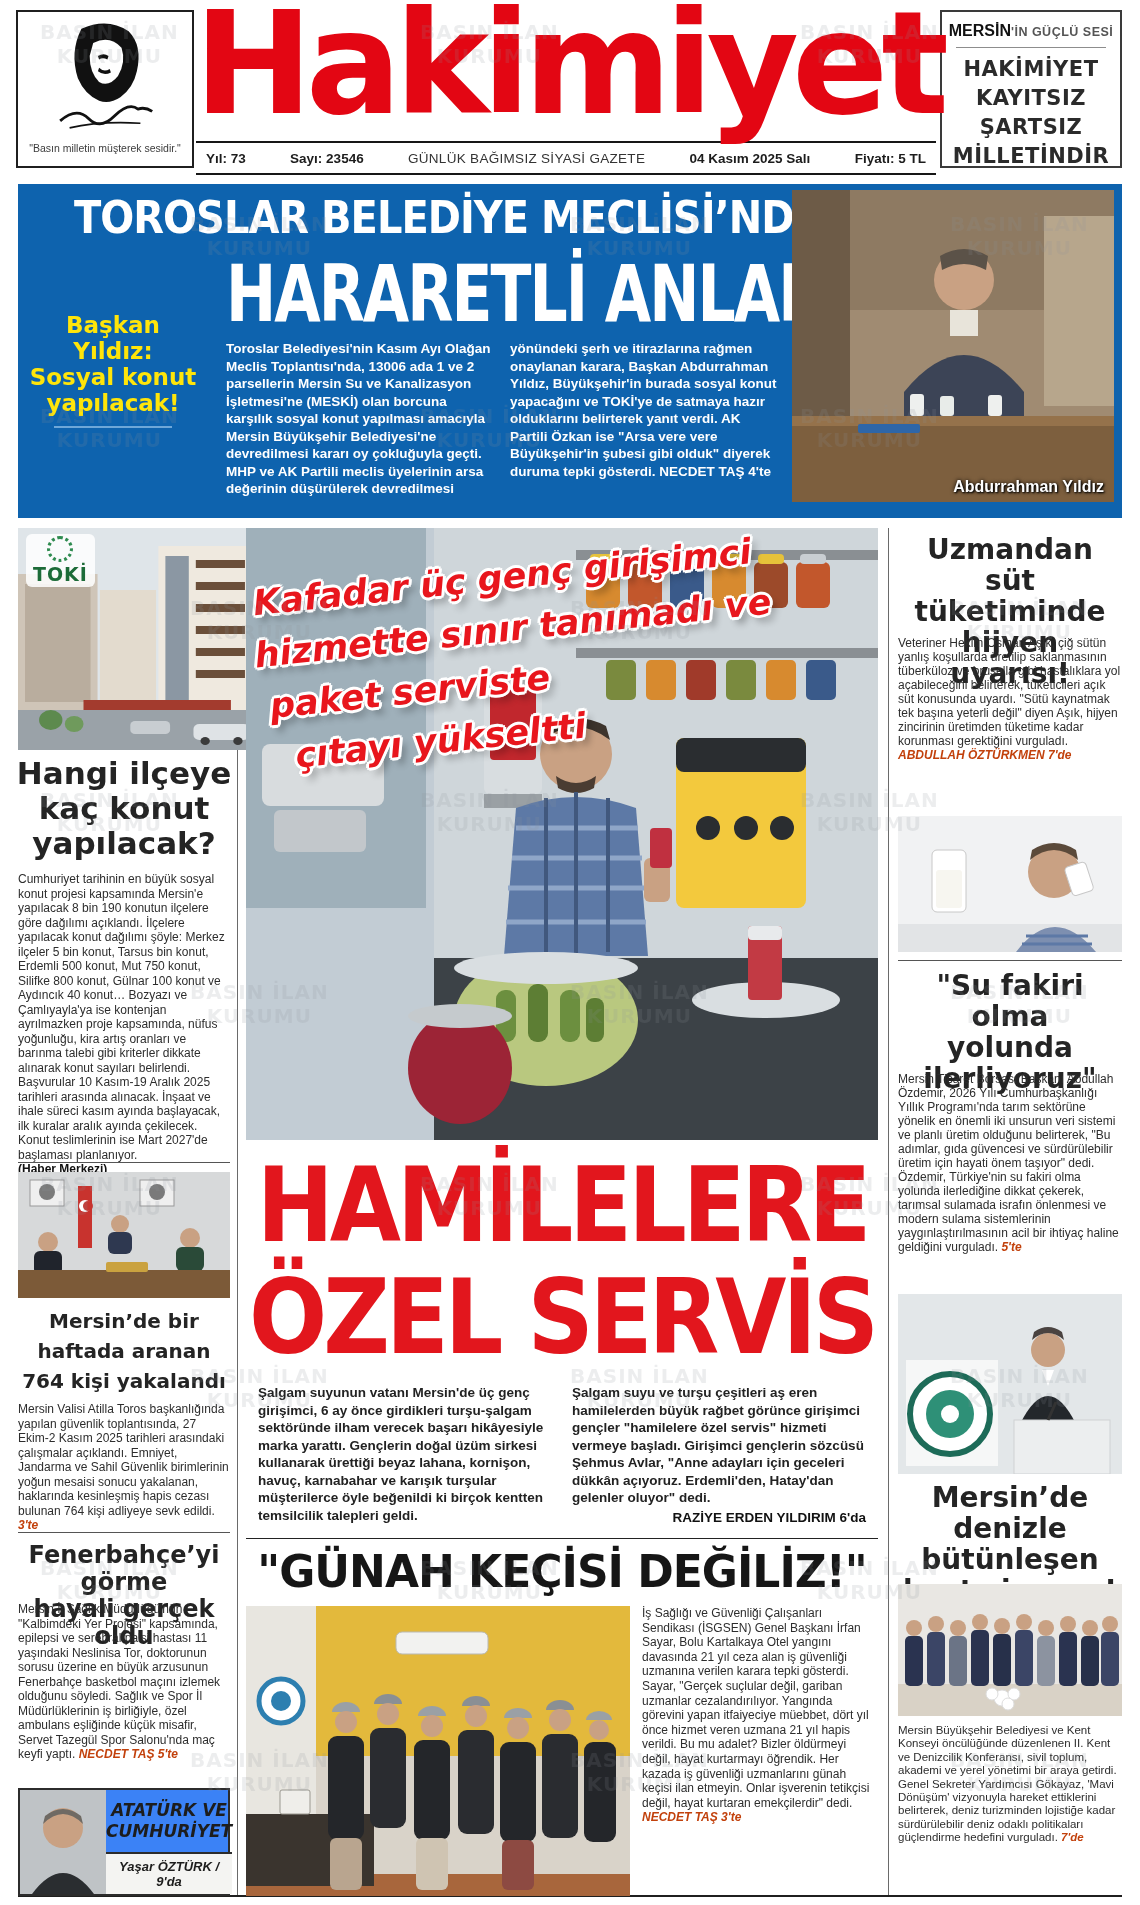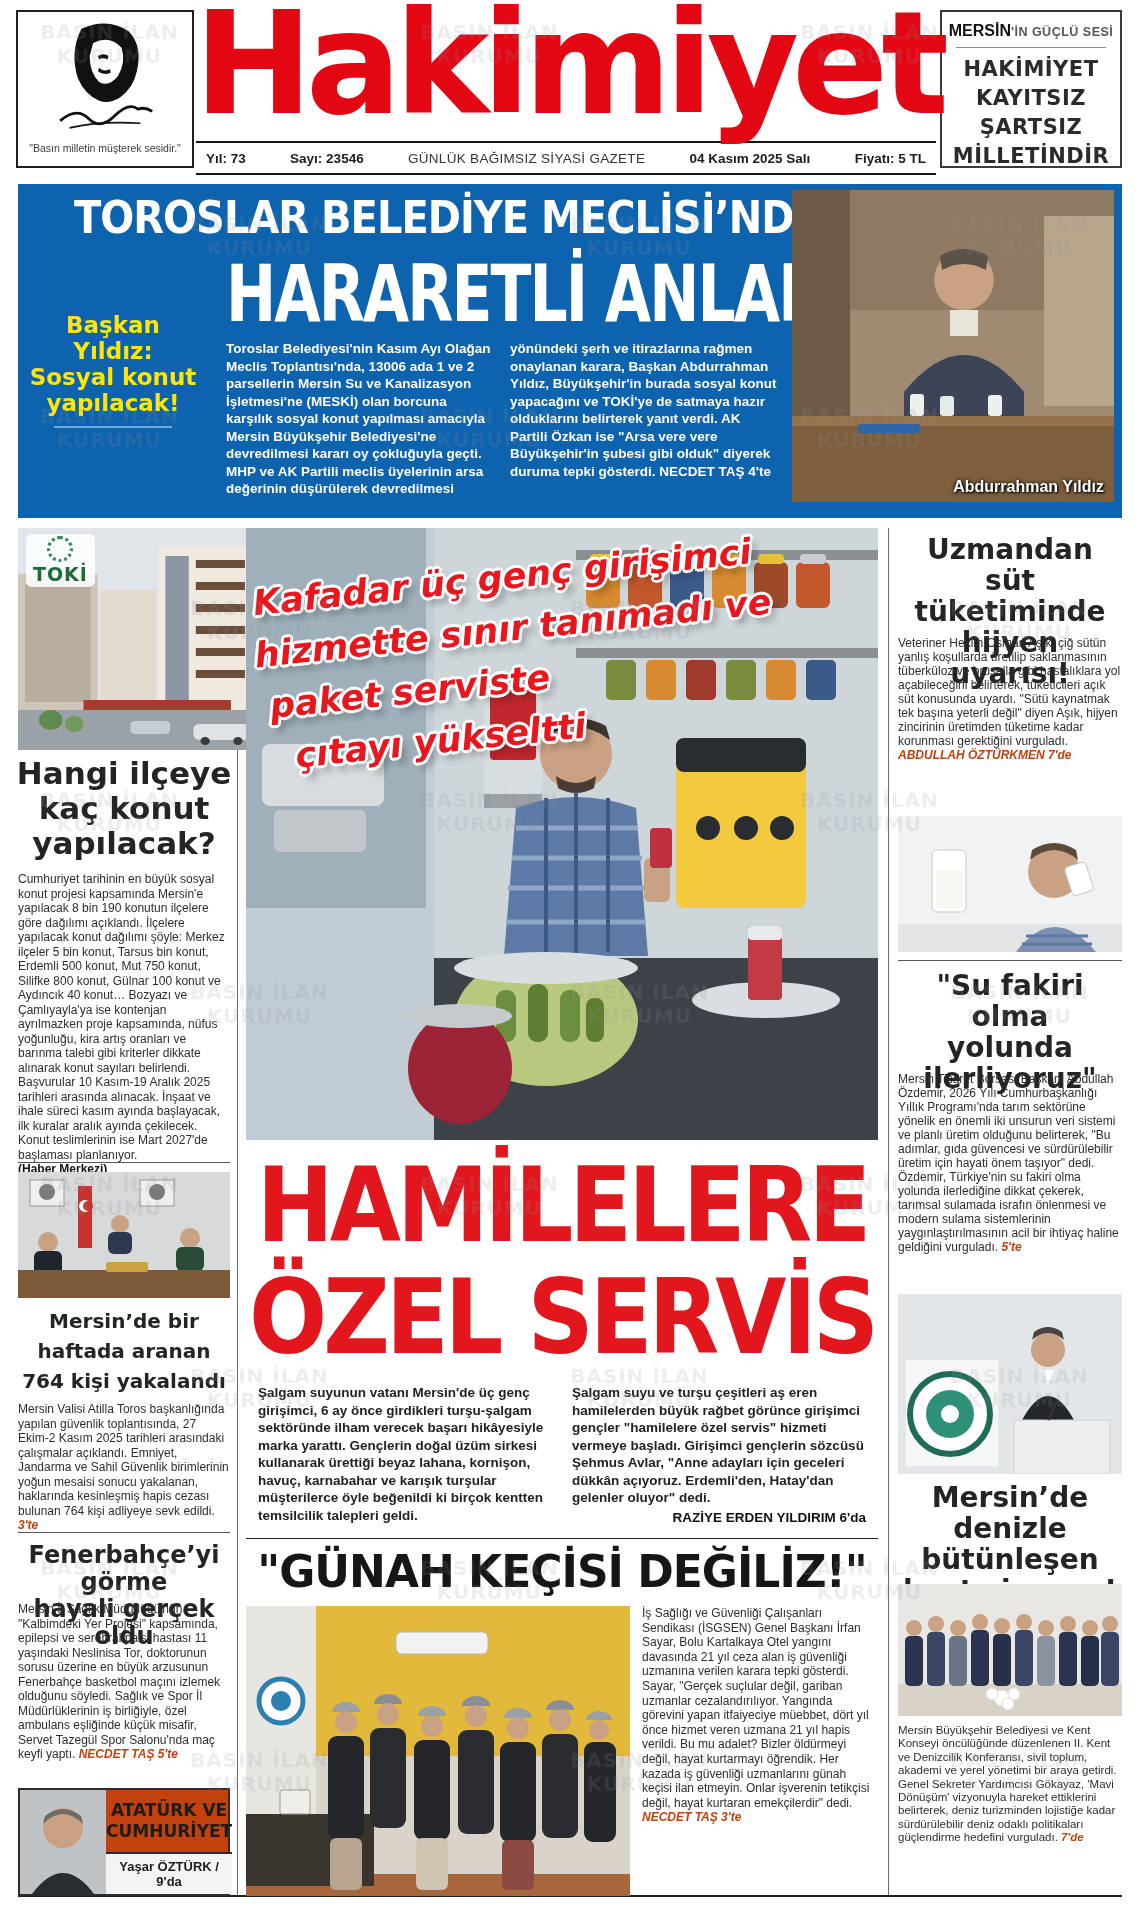--- a/index.html
+++ b/index.html
@@ -57,21 +57,21 @@
   .lc-head{font-size:31px;line-height:35px;}
   .lc-head-sm{font-size:20px;line-height:30px;}
   .lc-head-xs{font-size:24px;line-height:27px;}
   .lc-body{font-size:12px;line-height:14.5px;}
   .toki-badge{position:absolute;left:8px;top:6px;text-align:center;background:rgba(255,255,255,.85);
               border-radius:6px;padding:2px 7px;}
   .toki-dots{display:block;width:20px;height:20px;margin:0 auto 1px;border:3px dotted #2e8b4f;
              border-radius:50%;}
   .toki-text{font-family:"DejaVu Sans",sans-serif;font-weight:800;font-size:19px;color:#1c6b38;
              letter-spacing:1px;}
-  #columnist{border:2px solid #2c2c2c;box-sizing:border-box;display:flex;background:#c2410c;}
+  #columnist{border:2px solid #2c2c2c;box-sizing:border-box;display:flex;background:#3b82f6;font-style:italic;}
   .col-photo{width:86px;height:100%;flex:none;}
   .col-right{flex:1;display:flex;flex-direction:column;}
   .col-title{flex:1;display:flex;align-items:center;justify-content:center;
              font-family:"DejaVu Sans",sans-serif;font-weight:800;font-size:17px;
              line-height:21px;color:#1d1d1d;text-align:center;}
   .col-author{border-top:2px solid #2c2c2c;font-weight:800;font-size:13px;color:#1d1d1d;
               text-align:center;padding:5px 2px;background:#f4f4f2;}
   
   .script-overlay{position:absolute;left:14px;top:22px;transform:rotate(-6deg);z-index:3;}
   .script-line{display:block;font-family:"DejaVu Sans",sans-serif;font-style:italic;

